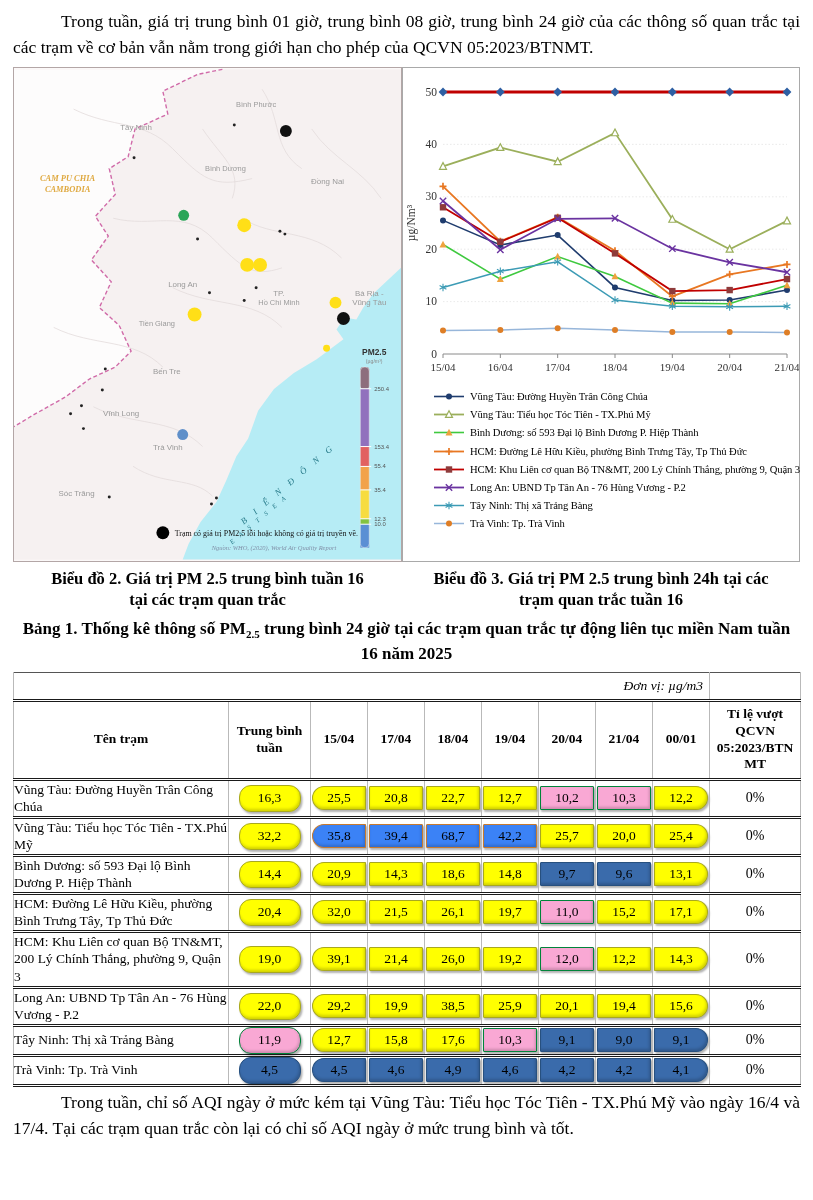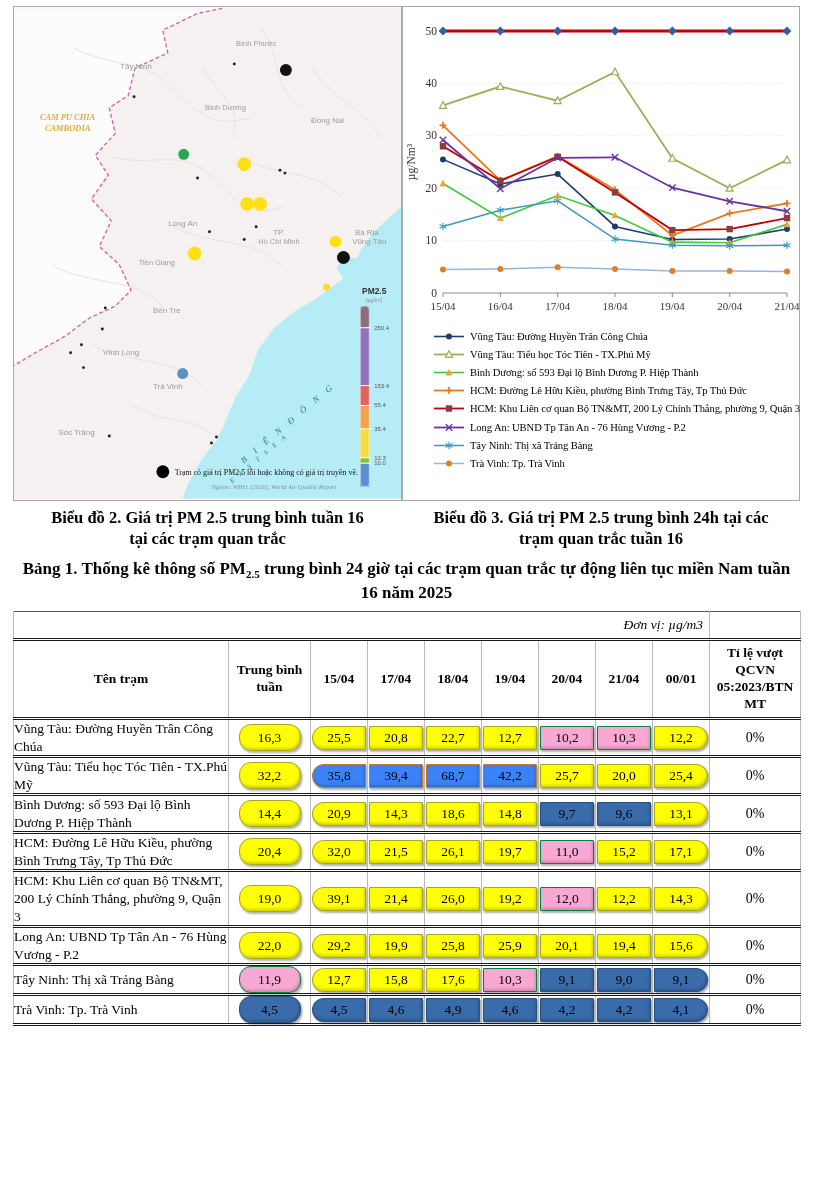--- a/index.html
+++ b/index.html
@@ -39,20 +39,21 @@
   #chart-legend{list-style:none;margin:2px 0 0 0;padding:0 0 0 30px;}
   #chart-legend li{display:flex;align-items:center;font-size:10.6px;white-space:nowrap;height:18.2px;letter-spacing:-0.1px;}
   #chart-legend li svg{margin-right:5px;flex:0 0 auto;}
   .map-svg-wrap{position:absolute;inset:0;}
 </style>
 </head>
 <body>
 
 <div class="page">
 
+  <p class="para">Trong tuần, giá trị trung bình 01 giờ, trung bình 08 giờ, trung bình 24 giờ của các thông số quan trắc tại các trạm về cơ bản vẫn nằm trong giới hạn cho phép của QCVN 05:2023/BTNMT.</p>
 
   <div class="charts-row">
 
     <div class="map-box">
       <div class="map-svg-wrap">
         <svg id="map-svg" width="387" height="493" viewBox="0 0 390 494" xmlns="http://www.w3.org/2000/svg">
           <rect x="0" y="0" width="390" height="494" fill="#f6f1f1"></rect>
           <polygon fill="#fdfcfc" points="0,0 210,0 185,5 150,22 155,45 122,60 115,88 96,100 102,126 82,148 95,168 78,192 98,214 86,240 106,258 118,284 102,300 76,312 52,330 20,348 0,360"></polygon>
           <path fill="none" stroke="#e3dcdc" stroke-width="0.8" d="M60,40 C100,60 130,50 160,80 S200,120 240,110 M100,150 C140,160 170,140 200,170 S240,210 270,200 M160,220 C200,240 240,230 270,260 M40,260 C80,280 120,270 150,300 M80,340 C120,360 160,350 190,380 M120,400 C150,420 180,410 200,430 M230,150 C260,170 300,160 330,190 M300,60 C320,90 350,100 370,130 M250,20 C270,50 260,80 290,100 M190,60 C210,90 230,100 220,130"></path>
           <path fill="none" stroke="#d06aa8" stroke-width="1.4" stroke-dasharray="4,2.5" d="M210,0 L185,5 L150,22 L155,45 L122,60 L115,88 L96,100 L102,126 L82,148 L95,168 L78,192 L98,214 L86,240 L106,258 L118,284 L102,300 L76,312 L52,330 L20,348 L0,360"></path>
@@ -493,21 +494,21 @@
           <td class="val-cell">
             <div class="pill p-avg c-yellow">22,0</div>
           </td>
           <td class="val-cell">
             <div class="pill c-yellow p-first">29,2</div>
           </td>
           <td class="val-cell">
             <div class="pill c-yellow p-mid">19,9</div>
           </td>
           <td class="val-cell">
-            <div class="pill c-yellow p-mid">25,8</div>
+            <div class="pill c-yellow p-mid">38,5</div>
           </td>
           <td class="val-cell">
             <div class="pill c-yellow p-mid">25,9</div>
           </td>
           <td class="val-cell">
             <div class="pill c-yellow p-mid">20,1</div>
           </td>
           <td class="val-cell">
             <div class="pill c-yellow p-mid">19,4</div>
           </td>
@@ -568,14 +569,15 @@
             <div class="pill c-blue p-mid">4,2</div>
           </td>
           <td class="val-cell">
             <div class="pill c-blue p-last">4,1</div>
           </td>
           <td class="rate-cell">0%</td>
         </tr>
       </tbody>
   </table>
 
+  <p class="para">Trong tuần, chỉ số AQI ngày ở mức kém tại Vũng Tàu: Tiểu học Tóc Tiên - TX.Phú Mỹ vào ngày 16/4 và 17/4. Tại các trạm quan trắc còn lại có chỉ số AQI ngày ở mức trung bình và tốt.</p>
 
 </div>
 
 </body></html>

